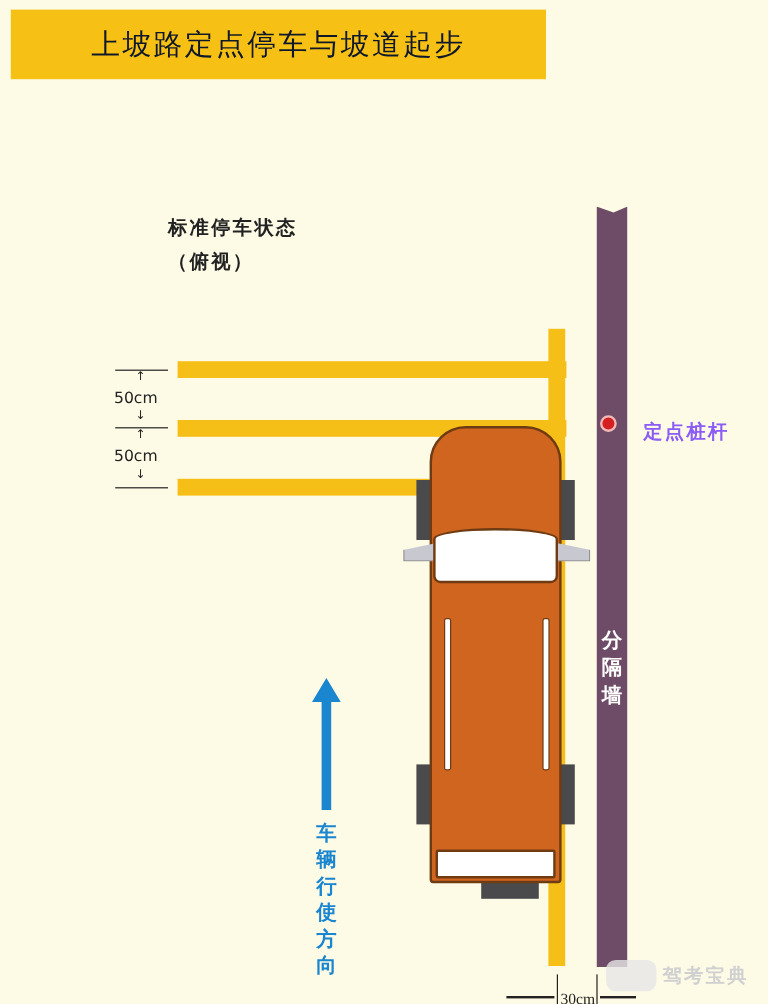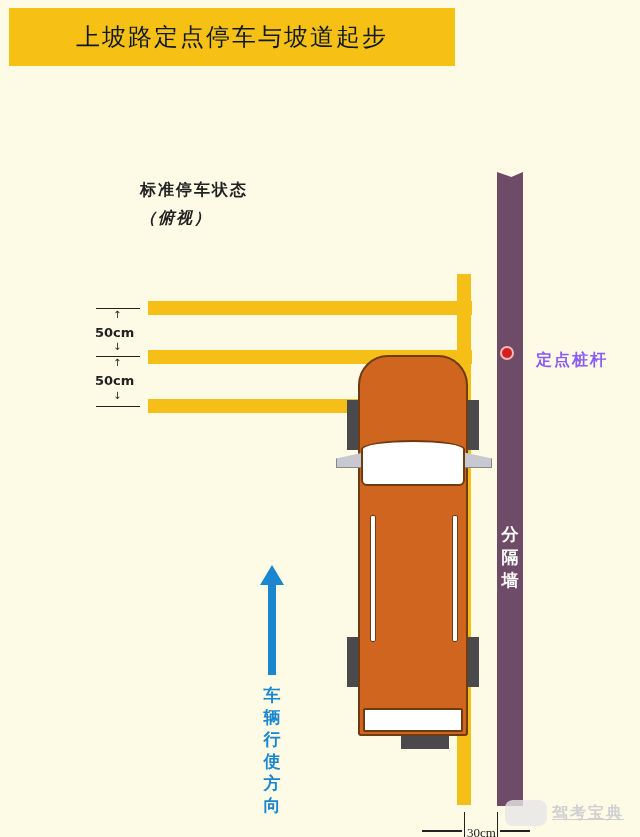--- a/index.html
+++ b/index.html
@@ -11,41 +11,41 @@
   .abs { position:absolute; }
   .title-bar {
     left:9px; top:8px; width:446px; height:58px;
     background:#f6c114; display:flex; align-items:center; justify-content:center;
   }
   .title-text { font-size:24px; font-weight:normal; color:#0f172a; letter-spacing:2px; }
   .caption { font-size:16px; font-weight:bold; color:#222; letter-spacing:2px; text-align:left; }
   .yellow { background:#f5bf18; }
   .wall { background:#6e4b66; }
   .dim-line { background:#222; height:1px; }
-  .dim-label { font-size:13px; color:#222;font-weight:bold; }
+  .dim-label { font-size:13px; color:#222; }
   .arrow-small { font-size:10px; color:#222; line-height:10px; }
   .wheel { background:#4a4a4c; }
   .car-body { background:#d0651f; border:2px solid #6e3b12; box-sizing:border-box; }
   .mirror { background:#c8c8d0; border:1px solid #888; }
   .white-glass { background:#ffffff; border:2px solid #6e3b12; box-sizing:border-box; }
   .stripe { background:#fff; border:1px solid #6e3b12; border-radius:2px; }
   .dir-text { color:#1a86d0; font-weight:bold; font-size:17px; line-height:22px; text-align:center; width:24px; }
   .wall-text { color:#fff; font-weight:bold; font-size:17px; line-height:23px; width:20px; text-align:center; }
   .label-right { font-size:16px; font-weight:bold; color:#8b5cf6; letter-spacing:2px; }
   .watermark { color:#d0d0d0; font-size:16px; font-weight:bold; letter-spacing:2px; }
 </style>
 </head>
 <body>
 
 <div class="abs title-bar">
   <span class="title-text">上坡路定点停车与坡道起步</span>
 </div>
 
 <div class="abs caption" style="left:140px; top:180px; width:160px;">标准停车状态</div>
-<div class="abs caption" style="left:140px; top:208px; width:160px;font-style:italic;">（俯视）</div>
+<div class="abs caption" style="left:140px; top:208px; width:160px;">（俯视）</div>
 
 <div class="abs yellow" style="left:148px; top:301px; width:324px; height:14px;"></div>
 <div class="abs yellow" style="left:148px; top:350px; width:324px; height:14px;"></div>
 <div class="abs yellow" style="left:148px; top:399px; width:210px; height:14px;"></div>
 
 <div class="abs yellow" style="left:457px; top:274px; width:14px; height:531px;"></div>
 
 <div class="abs dim-line" style="left:96px; top:308px; width:44px;"></div>
 <div class="abs arrow-small" style="left:113px; top:310px;">↑</div>
 <div class="abs dim-label" style="left:95px; top:325px;">50cm</div>
@@ -103,13 +103,13 @@
   <div class="dir-text">向</div>
 </div>
 
 <div class="abs" style="left:464px; top:812px; width:1px; height:25px; background:#222;"></div>
 <div class="abs" style="left:497px; top:812px; width:1px; height:25px; background:#222;"></div>
 <div class="abs" style="left:422px; top:830px; width:40px; height:2px; background:#222;"></div>
 <div class="abs" style="left:500px; top:830px; width:30px; height:2px; background:#222;"></div>
 <div class="abs" style="left:467px; top:825px; font-size:13px; color:#222;font-family:Liberation Serif, serif;">30cm</div>
 
 <div class="abs" style="left:505px; top:800px; width:42px; height:26px; background:#e6e6e6; border-radius:8px; opacity:0.8;"></div>
-<div class="abs watermark" style="left:552px; top:803px;text-decoration:underline;">驾考宝典</div>
+<div class="abs watermark" style="left:552px; top:803px;">驾考宝典</div>
 
 </body></html>

